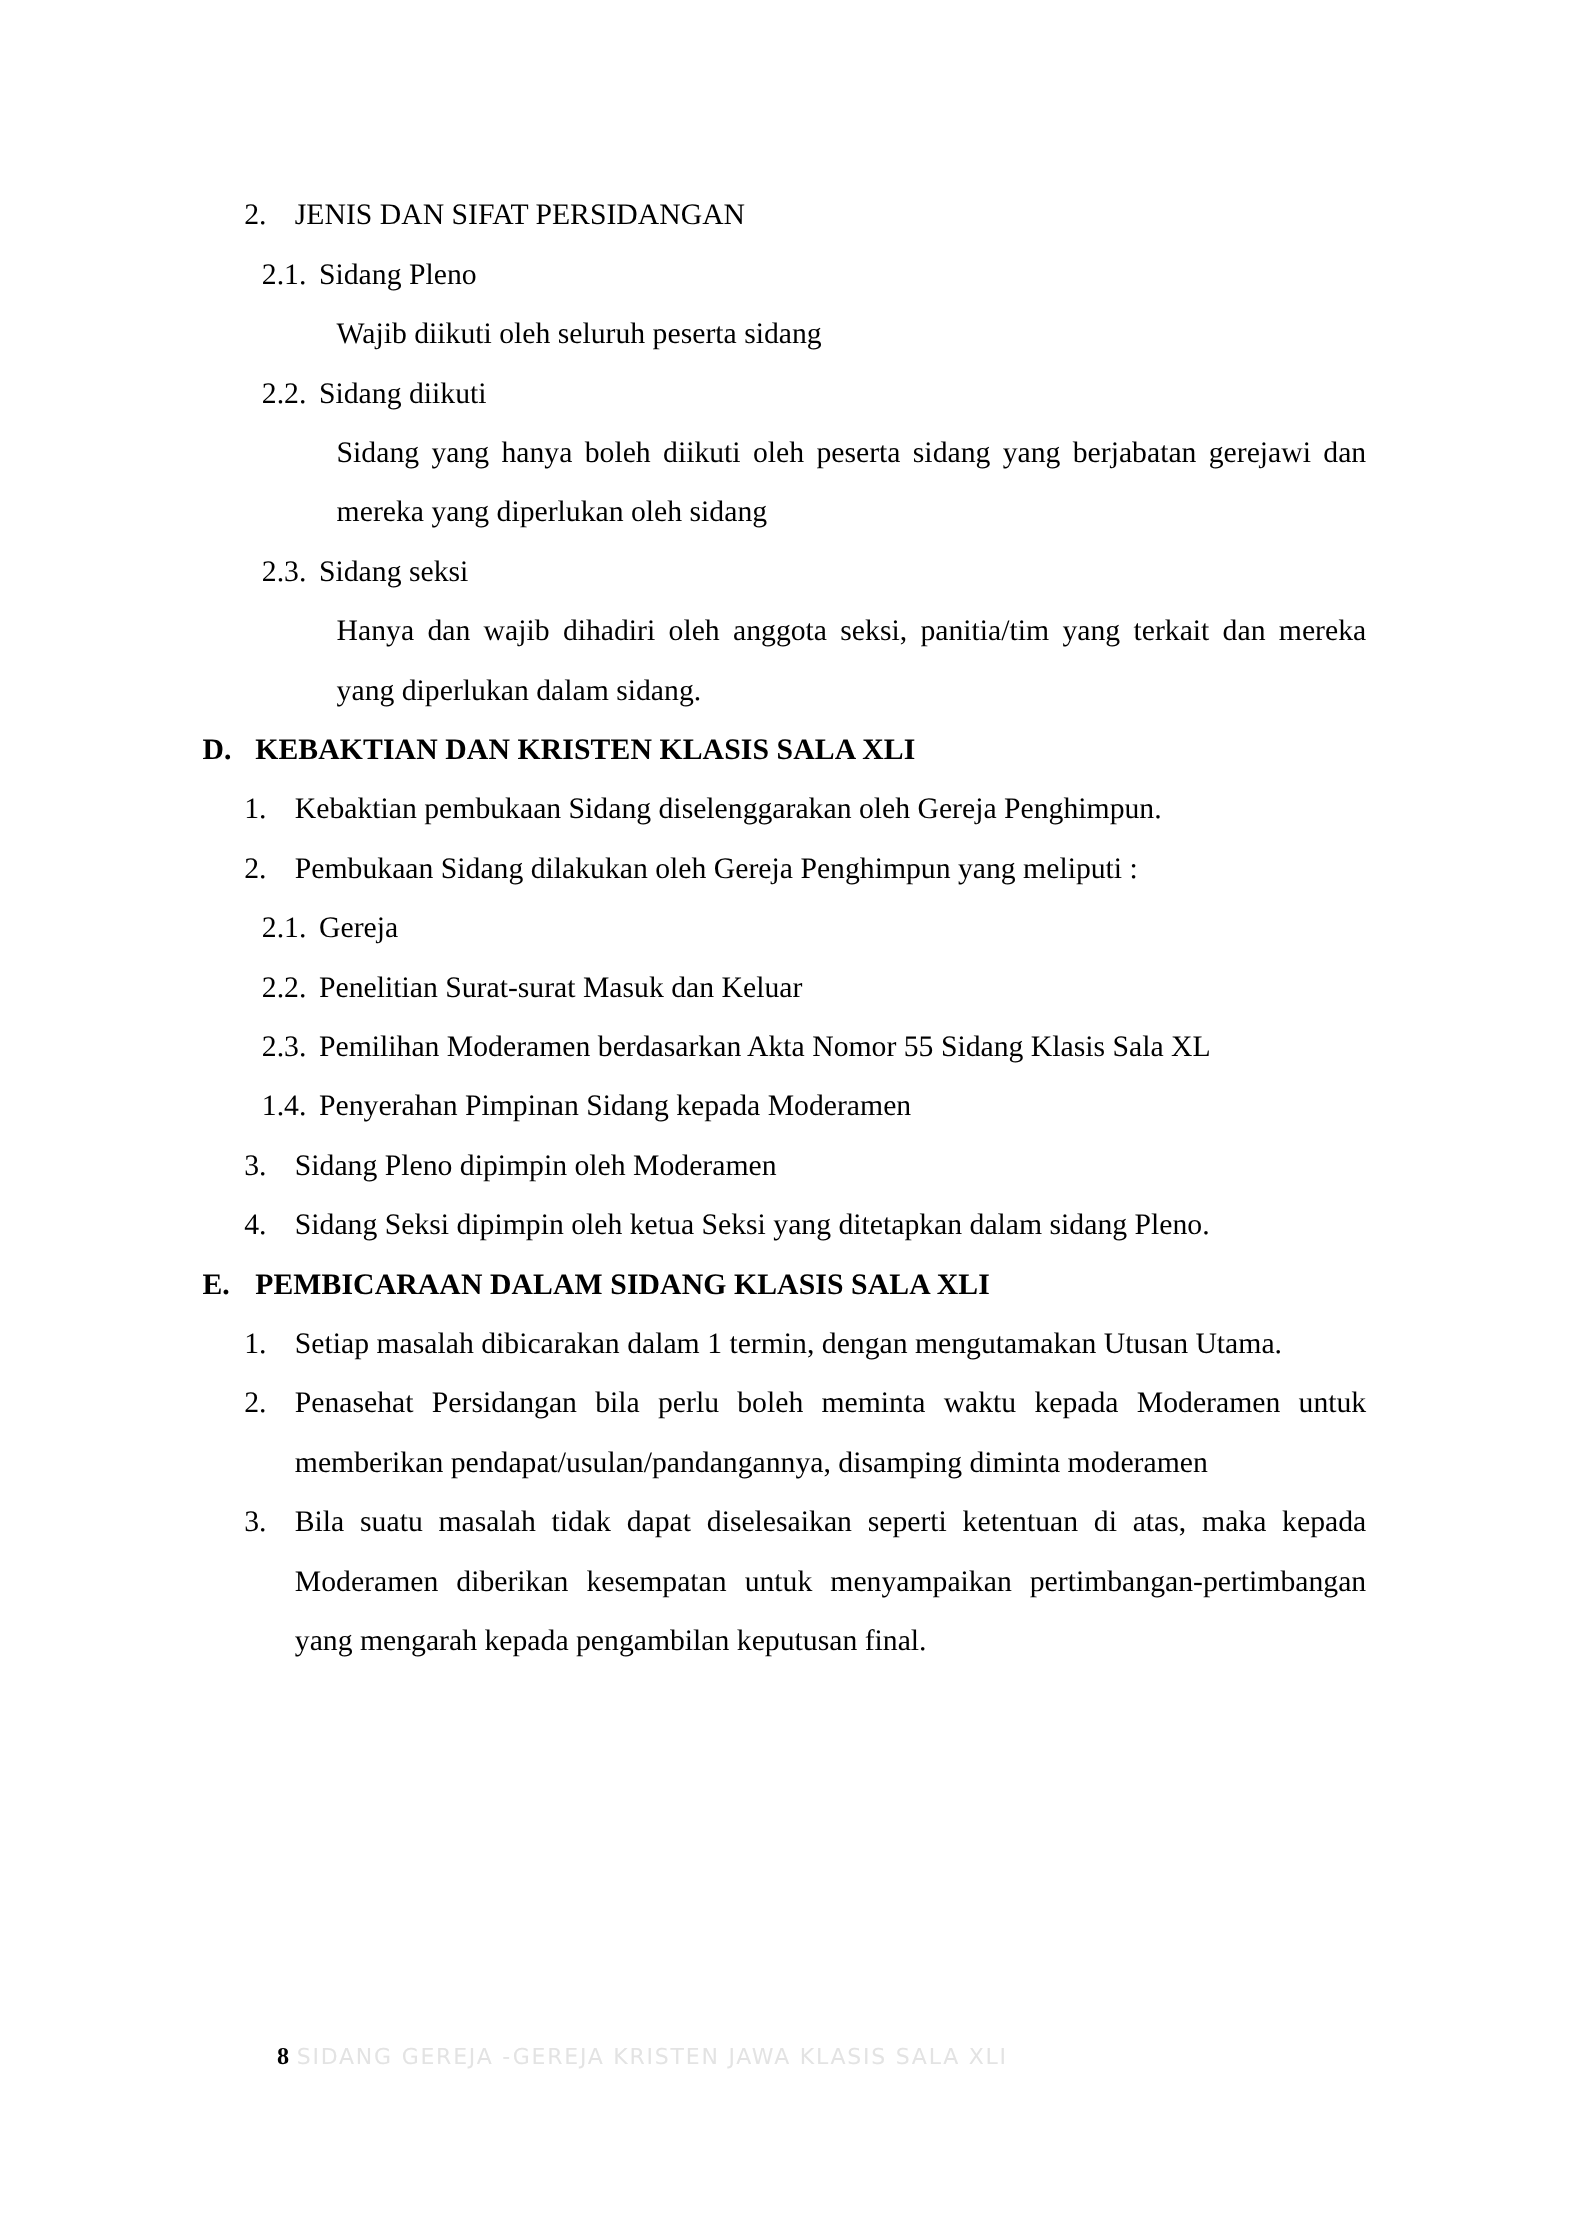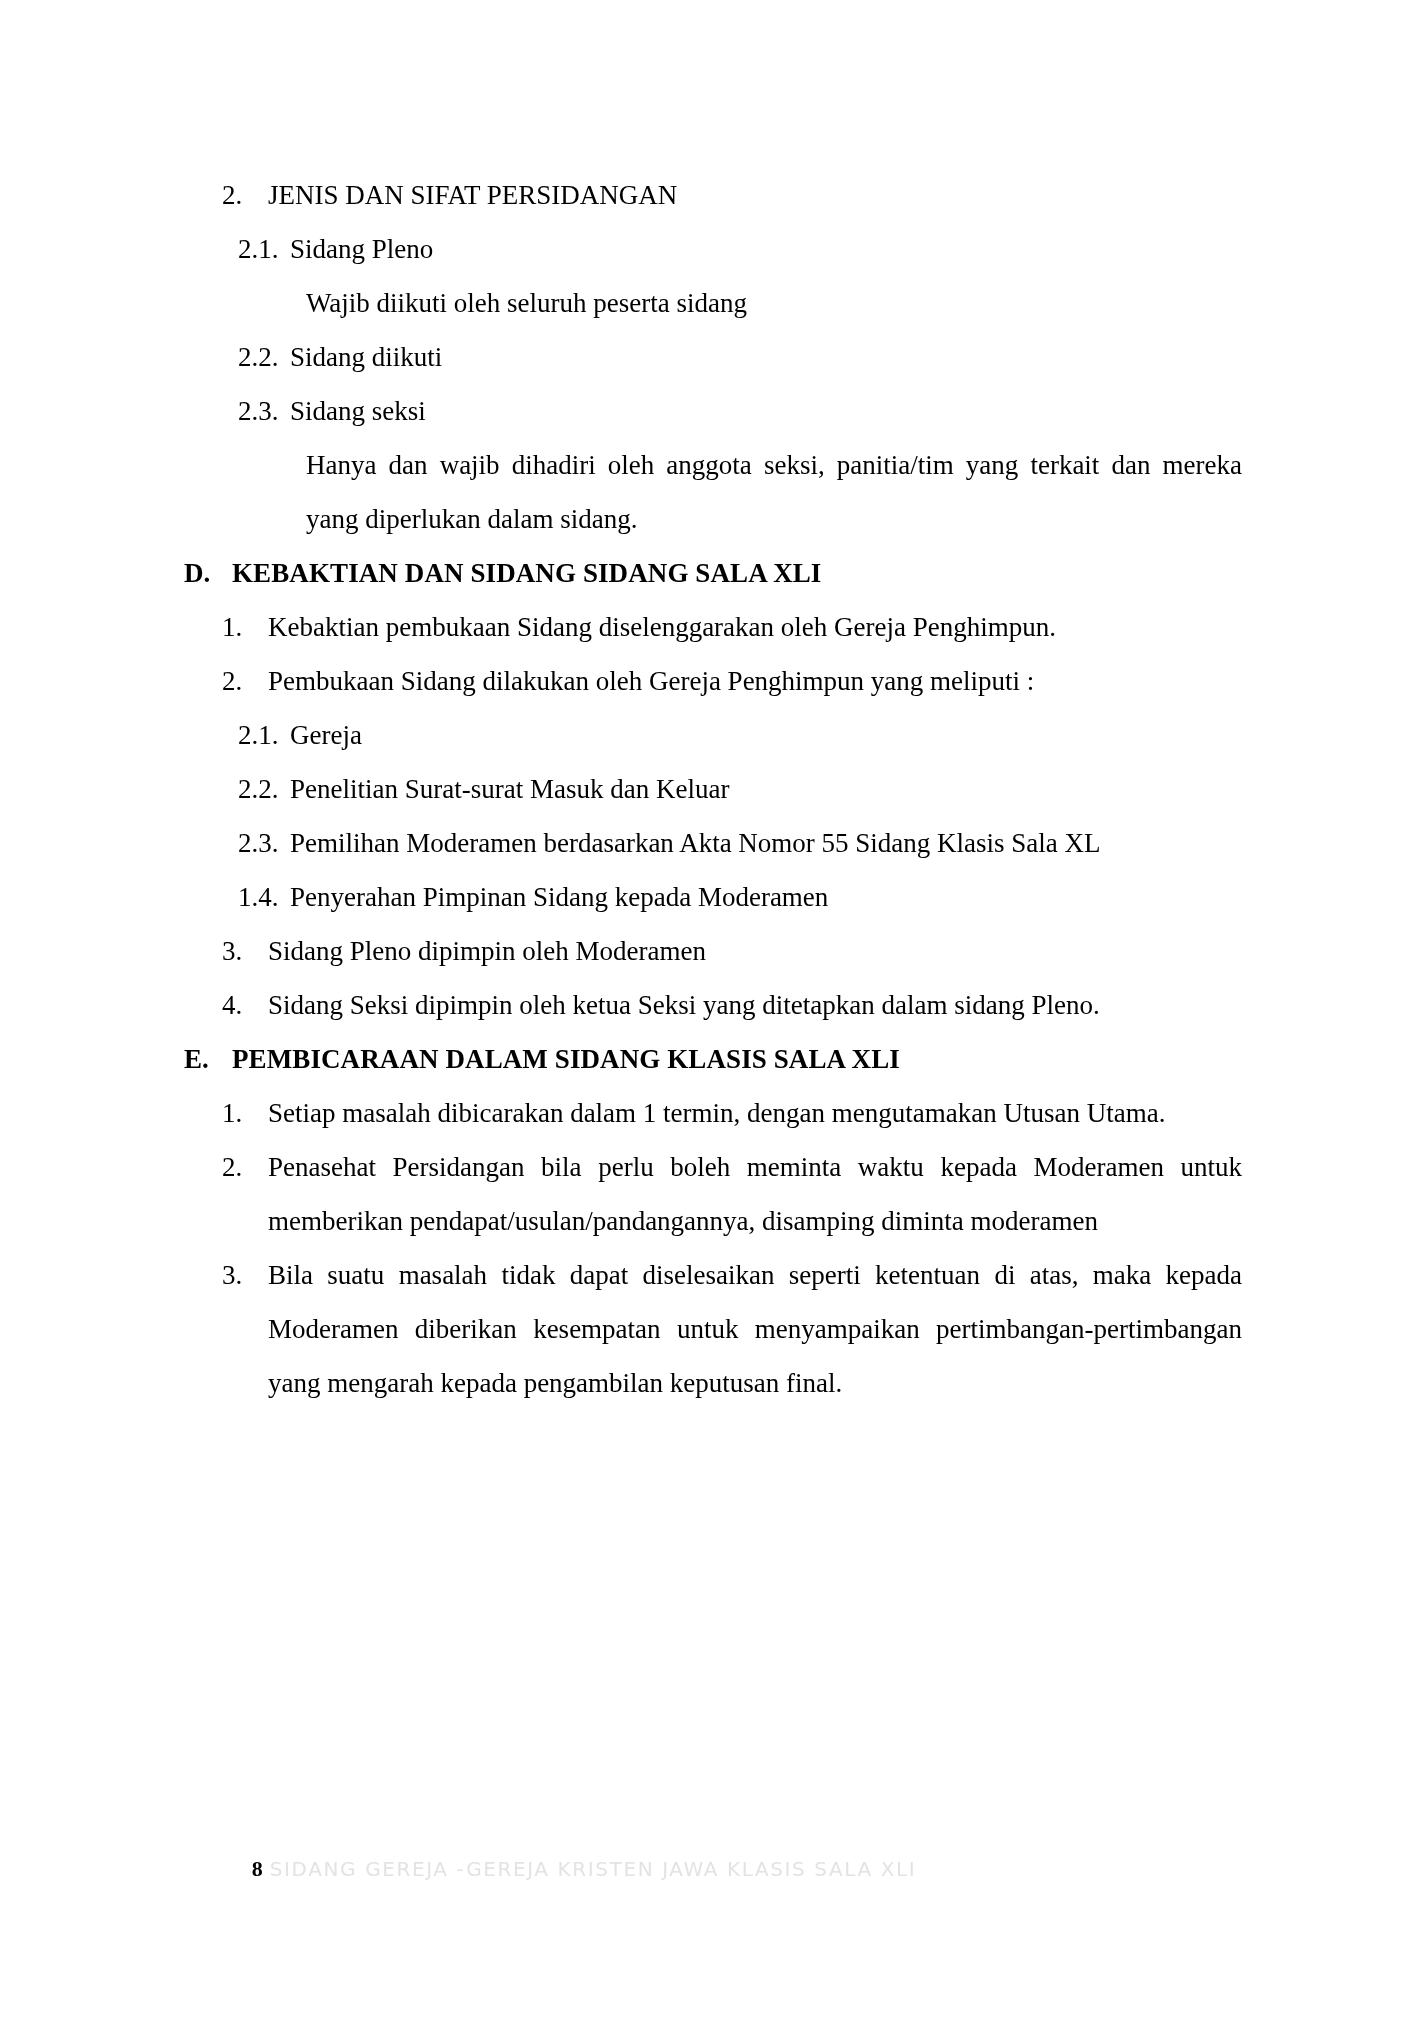--- a/index.html
+++ b/index.html
@@ -103,31 +103,35 @@
         <span class="body">Sidang Pleno</span>
       </div>
       <div class="row lvl-cont" id="blk-sec2-1-body">
         <span class="marker" style="width: 0px;"></span>
         <span class="body">Wajib diikuti oleh seluruh peserta sidang</span>
       </div>
       <div class="row lvl-dec" id="blk-sec2-2">
         <span class="marker">2.2.</span>
         <span class="body">Sidang diikuti</span>
       </div>
+      <div class="row lvl-cont" id="blk-sec2-2-body">
+        <span class="marker" style="width: 0px;"></span>
+        <span class="body just">Sidang yang hanya boleh diikuti oleh peserta sidang yang berjabatan gerejawi dan mereka yang diperlukan oleh sidang</span>
+      </div>
       <div class="row lvl-dec" id="blk-sec2-3">
         <span class="marker">2.3.</span>
         <span class="body">Sidang seksi</span>
       </div>
       <div class="row lvl-cont" id="blk-sec2-3-body">
         <span class="marker" style="width: 0px;"></span>
         <span class="body just">Hanya dan wajib dihadiri oleh anggota seksi, panitia/tim yang terkait dan mereka yang diperlukan dalam sidang.</span>
       </div>
       <div class="row lvl-letter" id="blk-sec-d-heading">
         <span class="marker">D.</span>
-        <span class="body">KEBAKTIAN DAN SIDANG SIDANG SALA XLI</span>
+        <span class="body">KEBAKTIAN DAN KRISTEN KLASIS SALA XLI</span>
       </div>
       <div class="row lvl-num" id="blk-d-1">
         <span class="marker">1.</span>
         <span class="body">Kebaktian pembukaan Sidang diselenggarakan oleh Gereja Penghimpun.</span>
       </div>
       <div class="row lvl-num" id="blk-d-2">
         <span class="marker">2.</span>
         <span class="body">Pembukaan Sidang dilakukan oleh Gereja Penghimpun yang meliputi :</span>
       </div>
       <div class="row lvl-dec" id="blk-d-2-1">

